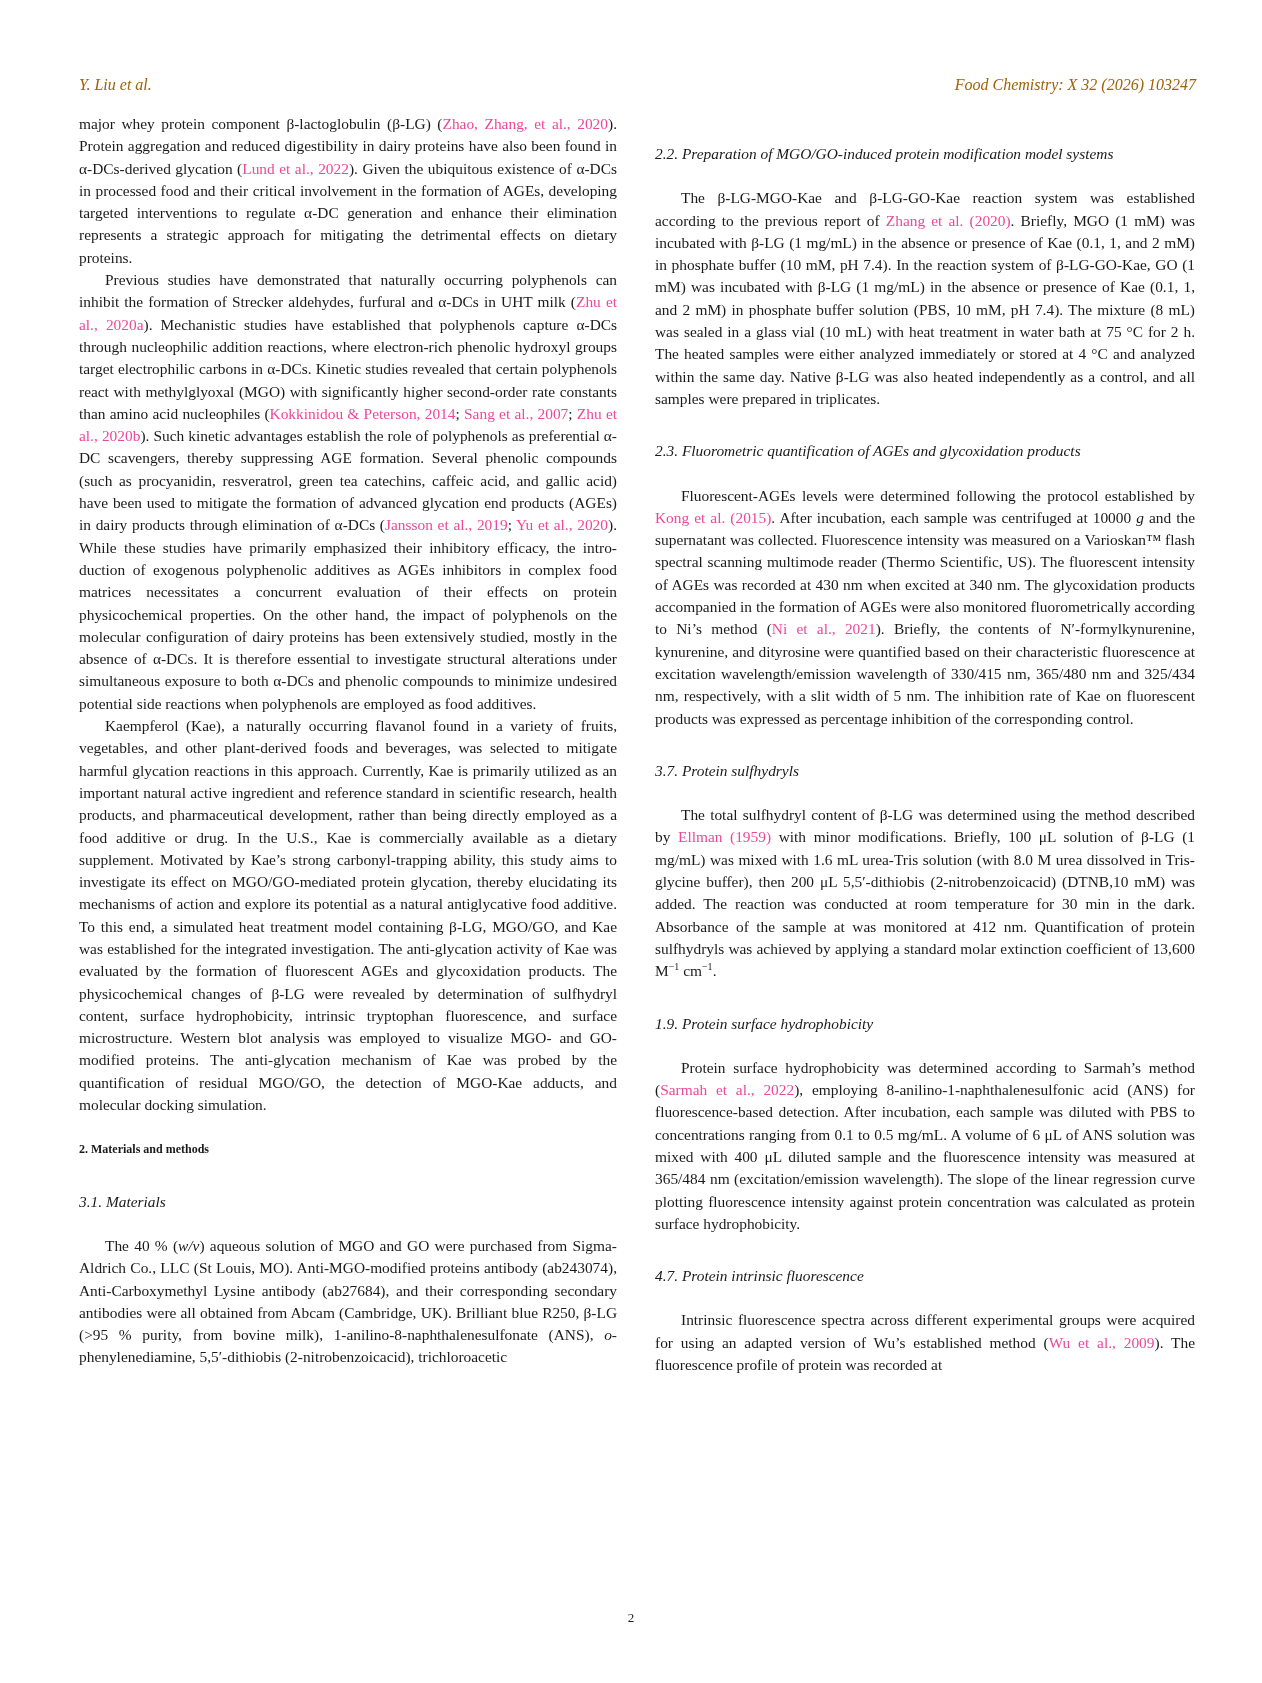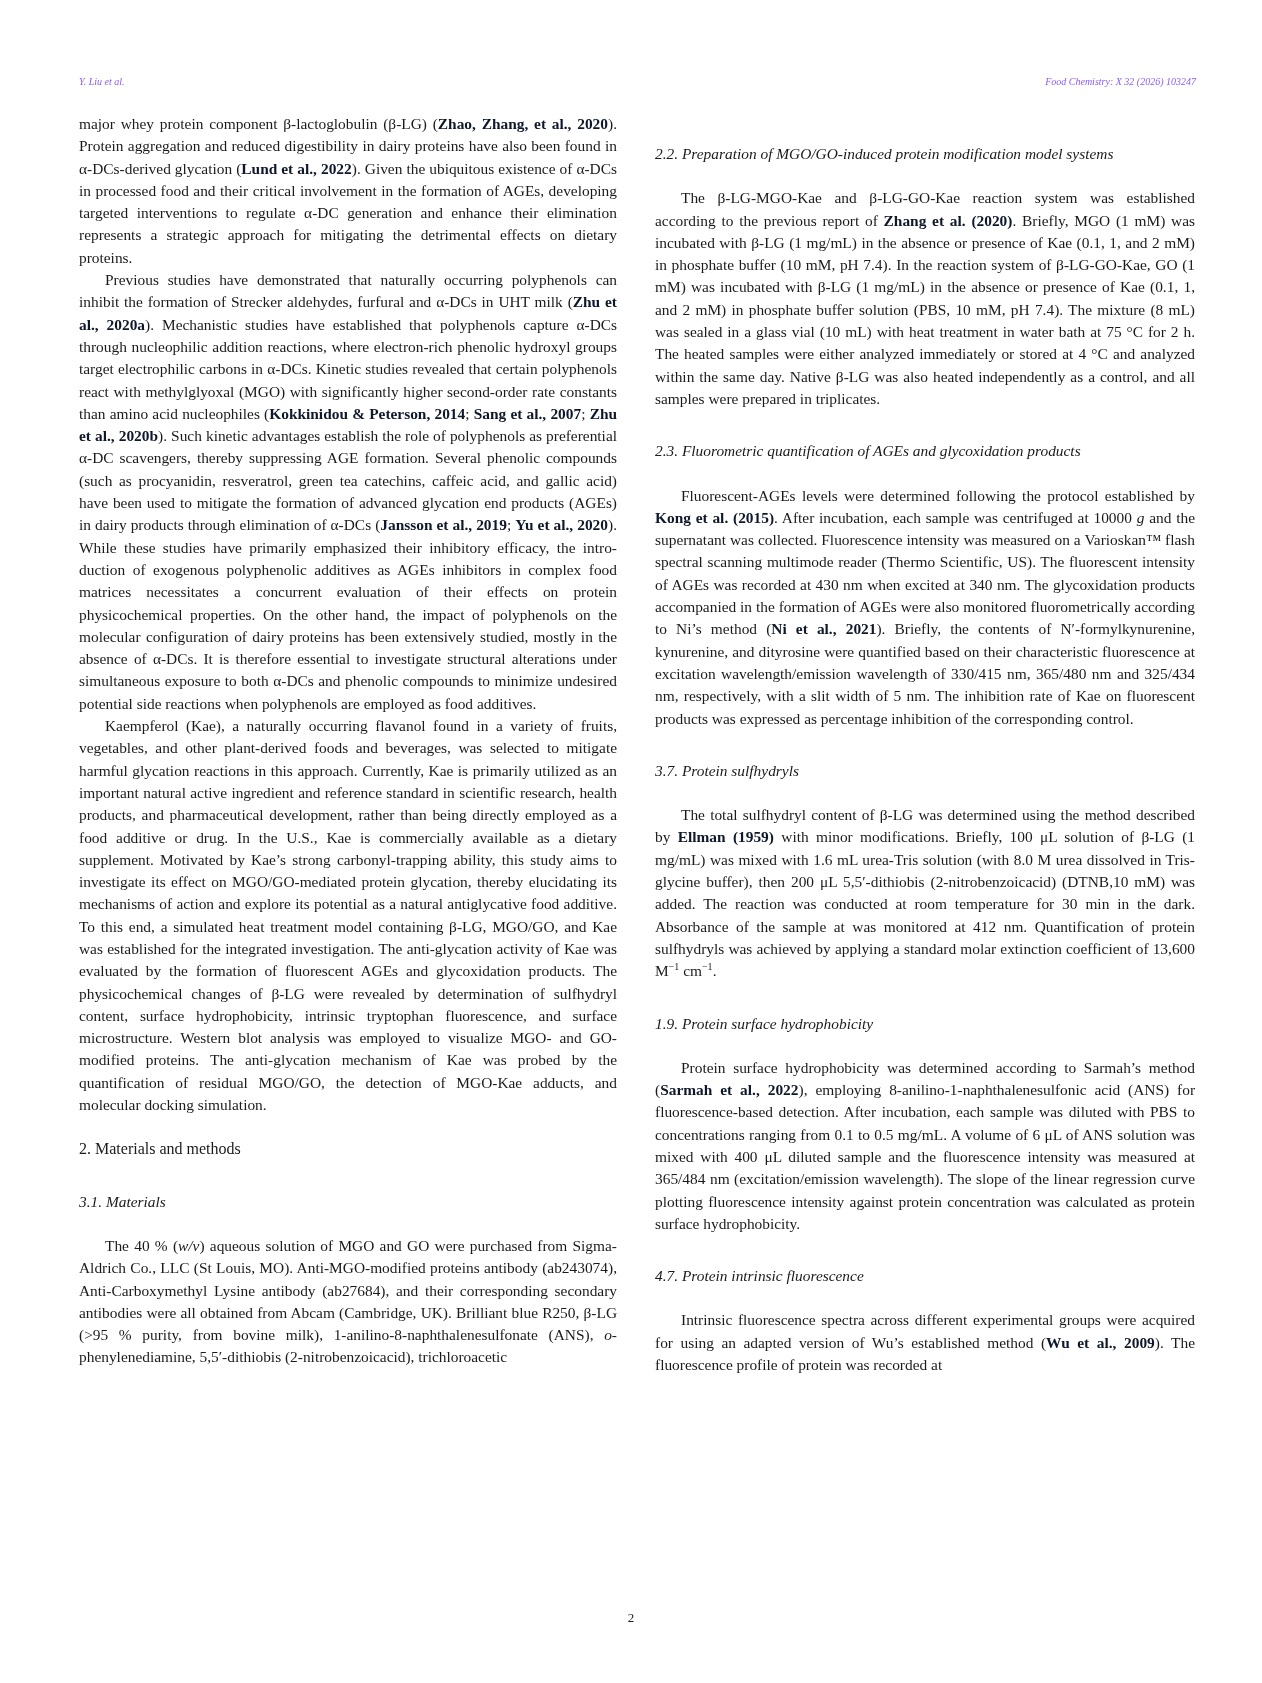--- a/index.html
+++ b/index.html
@@ -1,28 +1,28 @@
 <!DOCTYPE html>
 <html><head>
 <meta charset="utf-8">
 <style>
   html, body { margin: 0; padding: 0; background: #ffffff; }
   body { width: 1262px; height: 1683px; position: relative; overflow: hidden;
          font-family: "Liberation Serif", "DejaVu Serif", serif; color: #1a1a1a; }
-  .running-head { position: absolute; top: 76px; font-style: italic; font-size: 10px; color: #8b5cf6; text-align: center; }
+  .running-head { position: absolute; top: 76px; font-style: italic; font-size: 16px; color: #a16207; text-align: center; }
   .rh-left { left: 79px; }
   .rh-right { right: 66px; }
   .col { position: absolute; top: 113px; width: 538px; font-size: 15.4px; line-height: 22.3px;
          text-align: justify; hyphens: manual; }
   .col-left { left: 79px; }
   .col-right { left: 655px; width: 540px; }
   .col p { margin: 0; }
   .indent { text-indent: 26px; }
-  .link { color: #0f172a; cursor: pointer; font-weight: bold; }
-  .sec-head { font-weight: normal; font-size: 16px; margin: 22px 0 22px 0; }
+  .link { color: #ec4899; cursor: pointer; }
+  .sec-head { font-weight: bold; font-size: 12px; margin: 22px 0 22px 0; }
   .sub-head { font-style: italic; margin: 30px 0 22px 0; text-align: left; }
   .ital { font-style: italic; }
   sup { font-size: 10px; line-height: 0; }
   .page-num { position: absolute; top: 1610px; left: 0; width: 1262px; text-align: center; font-size: 13px; }
 </style>
 </head>
 <body>
 
 <div class="running-head rh-left">Y. Liu et al.</div>
 <div class="running-head rh-right">Food Chemistry: X 32 (2026) 103247</div>

